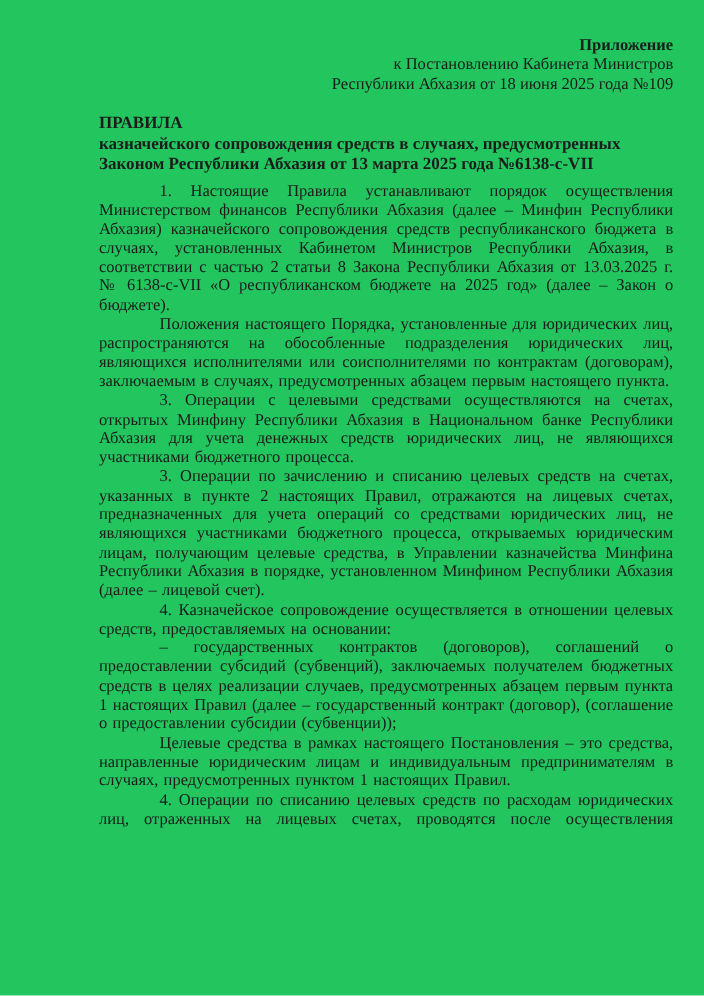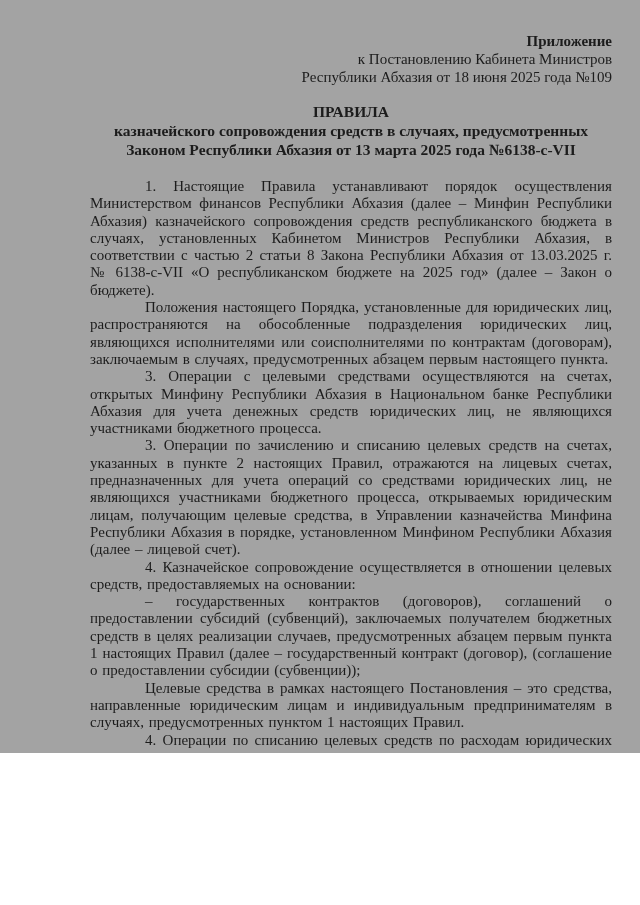--- a/index.html
+++ b/index.html
@@ -3,45 +3,44 @@
 <meta charset="utf-8">
 <style>
   html, body {
     margin: 0;
     padding: 0;
     background: #ffffff;
   }
   .page {
     position: relative;
     width: 640px;
-    height: 753px;
-    background: #a3a3a3;
+    height: 905px;
+    background: #22c55e;
     color: #1c1c1c;
     font-family: "Liberation Serif", "DejaVu Serif", serif;
     overflow: hidden;
     box-sizing: border-box;
     padding: 32px 28px 0 90px;
   }
   .annex-header {
     text-align: right;
     font-size: 15px;
     line-height: 18px;
   }
   .annex-header .bold {
     font-weight: bold;
   }
   .doc-title {
     margin-top: 16px;
-    text-align: center;
     font-weight: bold;
     font-size: 15.5px;
     line-height: 19px;
   }
   .doc-body {
-    margin-top: 19px;
+    margin-top: 7px;
     font-size: 15px;
     line-height: 17.3px;
     text-align: justify;
     word-spacing: 1px;
   }
   .doc-body p {
     margin: 0;
     text-indent: 55px;
   }
   .doc-body p.cutoff {

